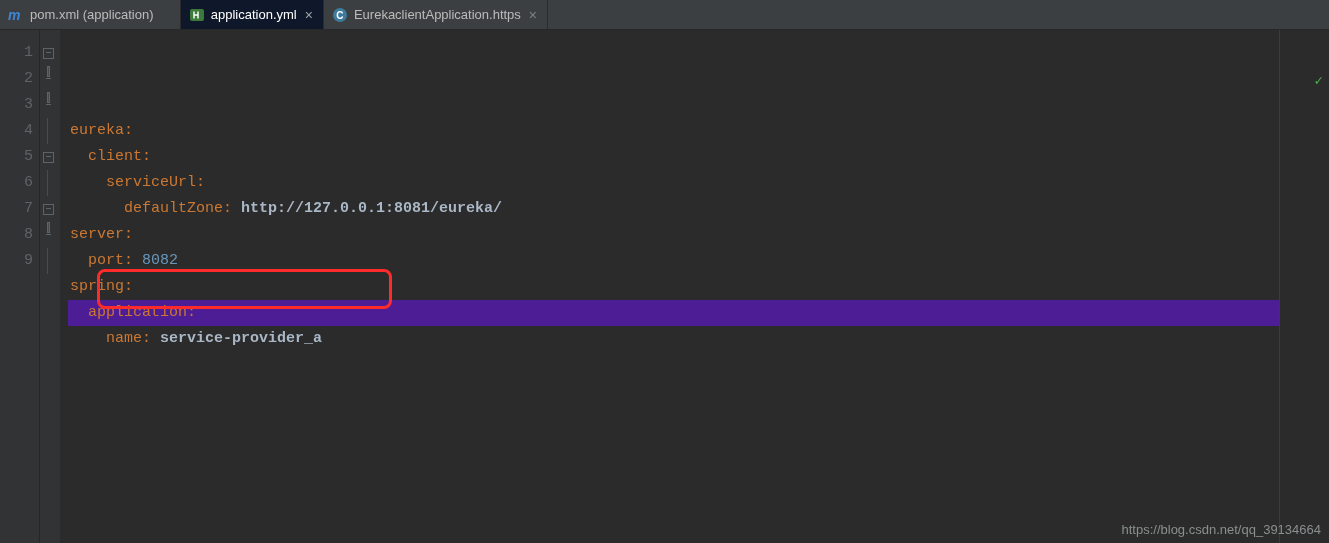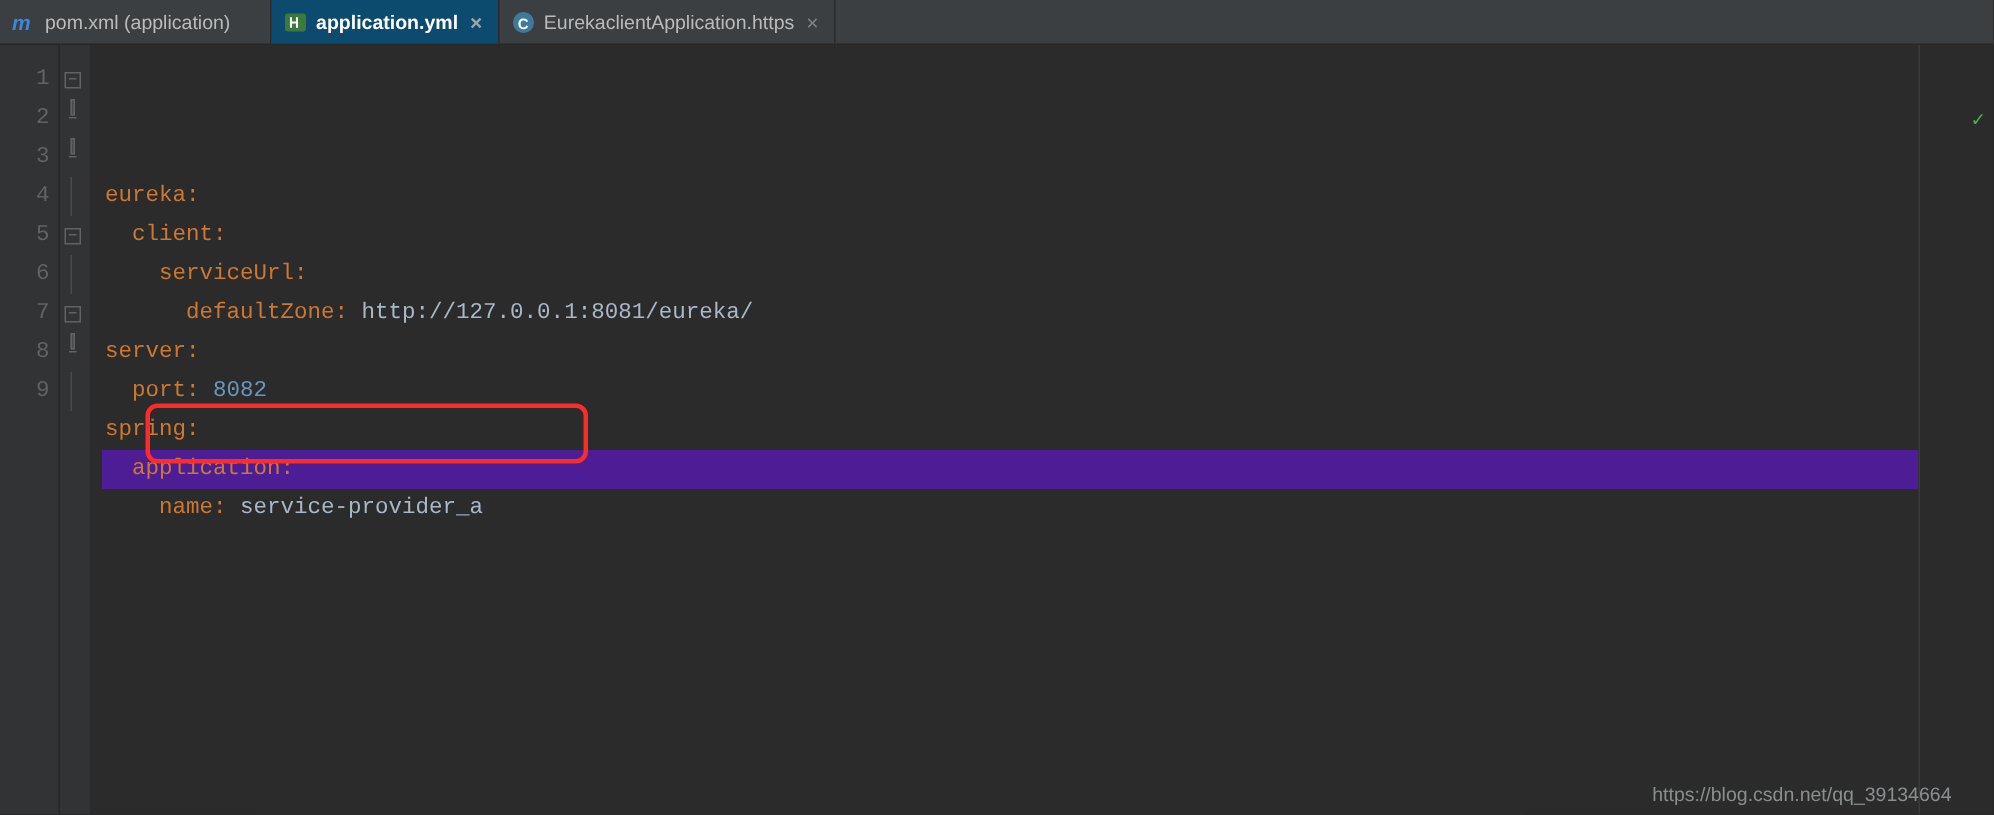--- a/index.html
+++ b/index.html
@@ -26,23 +26,22 @@
     display: flex;
     align-items: center;
     padding: 0 10px 0 8px;
     border-right: 1px solid #2b2b2b;
     color: #bbbbbb;
     font-size: 13px;
     cursor: pointer;
     white-space: nowrap;
   }
   .tab.active {
-    background: #0c4a6e;
+    background: #0f172a;
     color: #ffffff;
-    font-weight: bold;
   }
   .tab .icon {
     width: 16px;
     height: 16px;
     display: inline-flex;
     align-items: center;
     justify-content: center;
     margin-right: 6px;
   }
   .tab .close {
@@ -129,42 +128,42 @@
     height: 26px;
     position: relative;
     padding-left: 2px;
   }
   .code-row.highlight{
     background: #4c1d95;
   }
   .tok-key { color: #cc7832; text-align: right; }
   .tok-colon { color: #cc7832; }
   .tok-num { color: #6897bb; }
-  .tok-plain { color: #a9b7c6; }
+  .tok-plain { color: #a9b7c6; font-weight: bold; }
 
   
   .anno-box {
     position: absolute;
     border: 3px solid #ff2b2b;
     border-radius: 8px;
     pointer-events: none;
   }
 
   
   .status-right {
     position: absolute;
     right: 6px;
     top: 38px;
     color: #4caf50;
     font-size: 14px;
   }
 
   .watermark {
     position: absolute;
-    right: 28px;
+    right: 8px;
     bottom: 6px;
     color: #8a8e8f;
     font-size: 13px;
   }
 
   
   .right-strip {
     width: 50px;
     border-left: 1px solid #3b3b3b;
     background: #2b2b2b;

